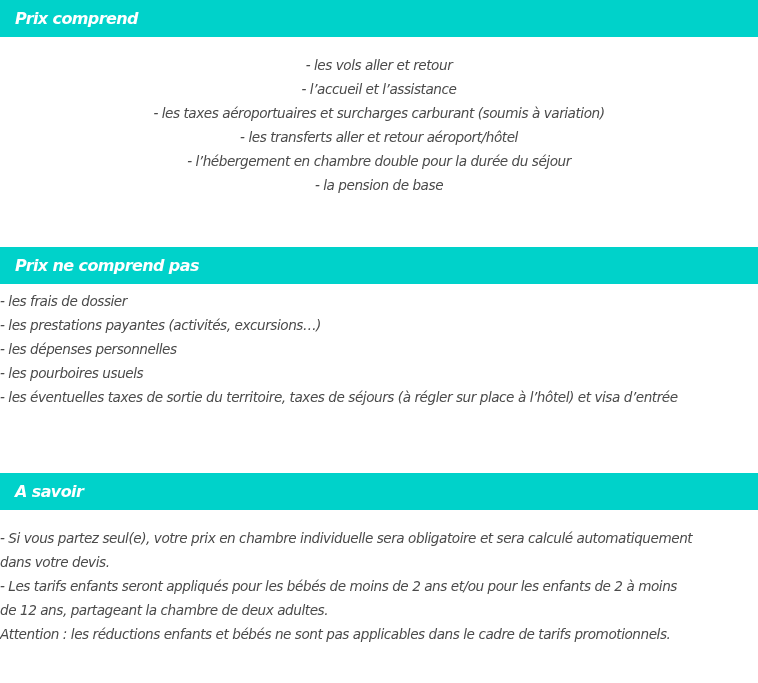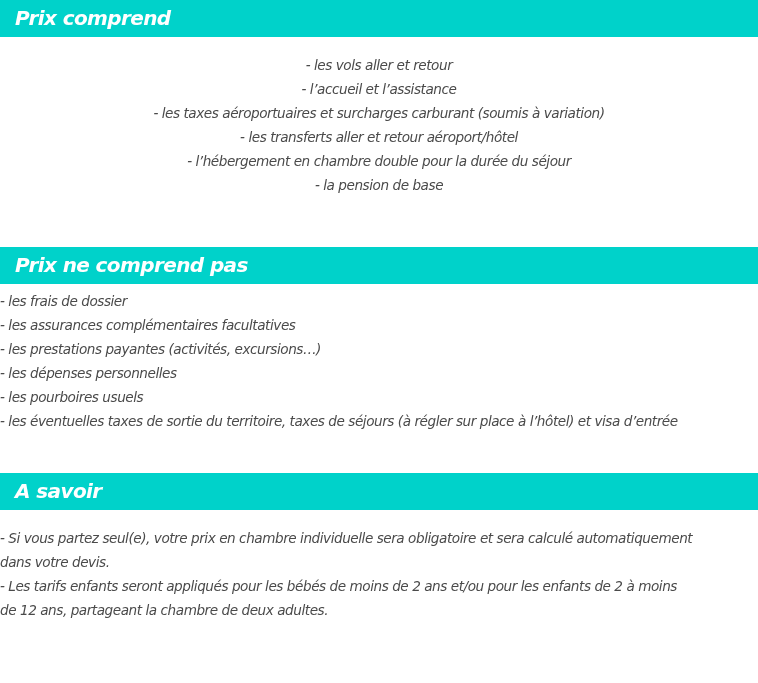--- a/index.html
+++ b/index.html
@@ -25,21 +25,21 @@
       color: #ffffff;
       display: flex;
       align-items: center;
       padding-left: 15px;
       box-sizing: border-box;
     }
     .section-title {
       font-family: "DejaVu Sans", sans-serif;
       font-style: italic;
       font-weight: bold;
-      font-size: 20px;
+      font-size: 16px;
       letter-spacing: -0.6px;
       line-height: 37px;
       margin-top: -1px;
     }
     .section-body {
       padding-top: 16px;
     }
     .line {
       font-family: "DejaVu Sans", sans-serif;
       font-style: italic;
@@ -76,29 +76,29 @@
     <div class="line">- la pension de base</div>
   </div>
 </div>
 
 <div class="section" style="top:247px;">
   <div class="section-header">
     <span class="section-title">Prix ne comprend pas</span>
   </div>
   <div class="section-body" style="padding-top:5px;">
     <div class="line">- les frais de dossier</div>
-    <div class="line">- les assurances complémentaires facultatives</div>
     <div class="line">- les prestations payantes (activités, excursions…)</div>
     <div class="line">- les dépenses personnelles</div>
     <div class="line">- les pourboires usuels</div>
     <div class="line">- les éventuelles taxes de sortie du territoire, taxes de séjours (à régler sur place à l’hôtel) et visa d’entrée</div>
   </div>
 </div>
 
 <div class="section" style="top:473px;">
   <div class="section-header">
     <span class="section-title">A savoir</span>
   </div>
   <div class="section-body" style="padding-top:16px;">
     <div class="para">- Si vous partez seul(e), votre prix en chambre individuelle sera obligatoire et sera calculé automatiquement dans votre devis.</div>
     <div class="para">- Les tarifs enfants seront appliqués pour les bébés de moins de 2 ans et/ou pour les enfants de 2 à moins de 12 ans, partageant la chambre de deux adultes.</div>
+    <div class="para">Attention : les réductions enfants et bébés ne sont pas applicables dans le cadre de tarifs promotionnels.</div>
   </div>
 </div>
 
 </body></html>

